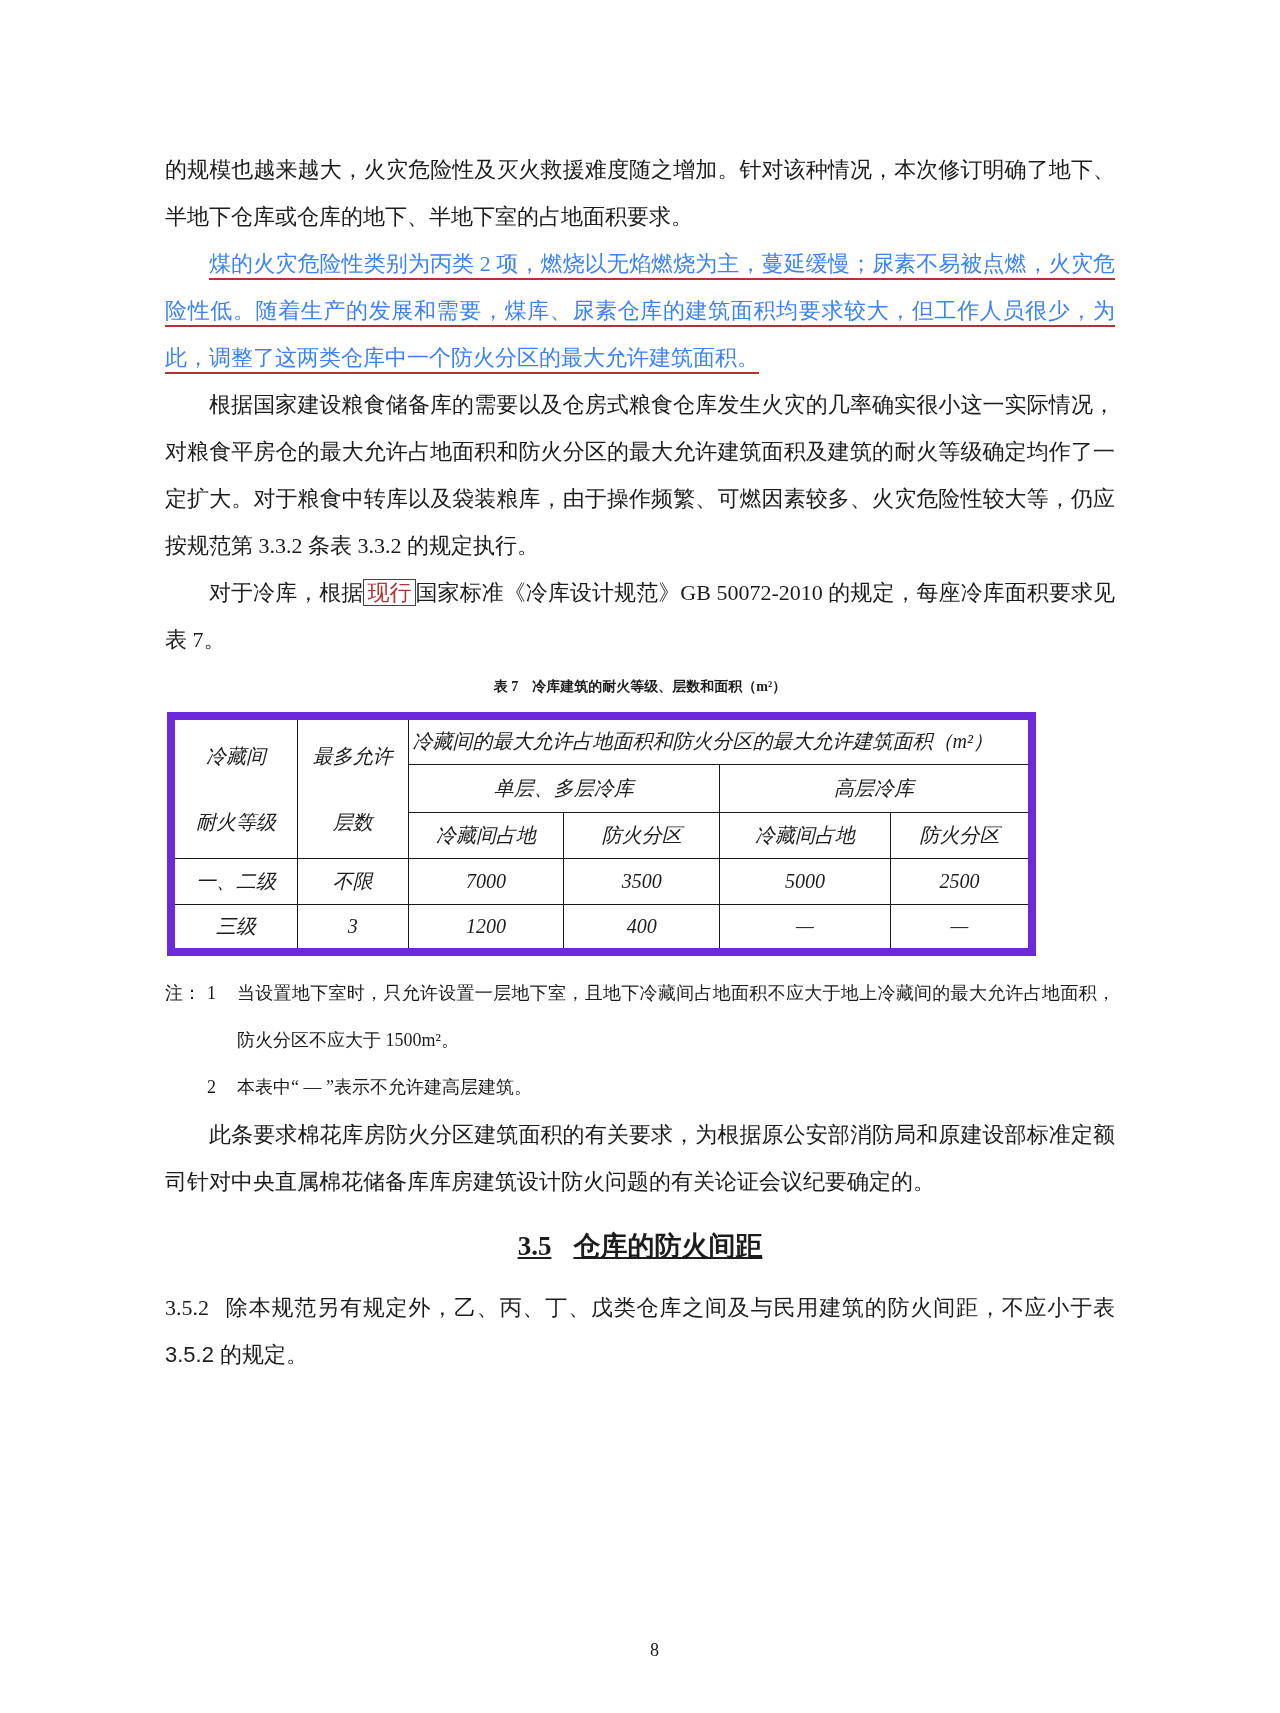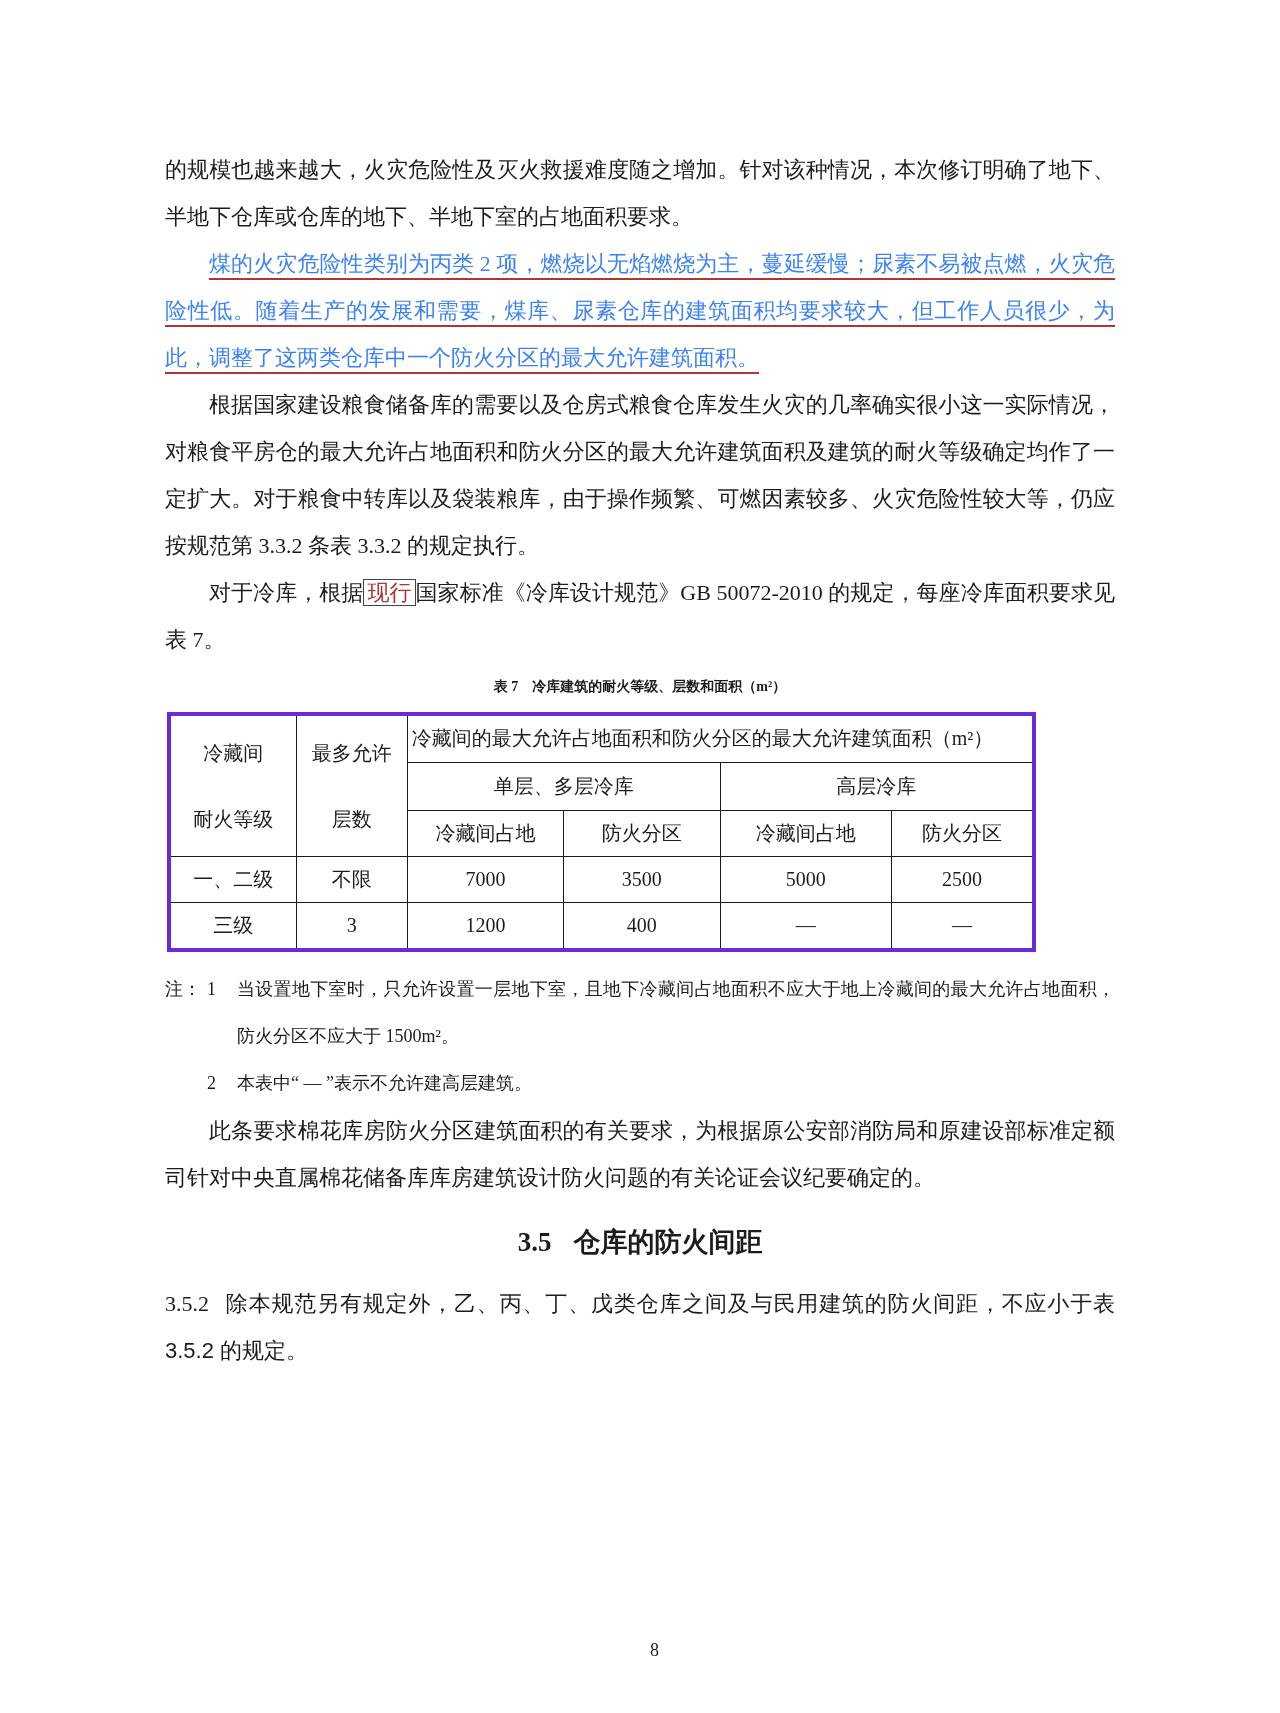--- a/index.html
+++ b/index.html
@@ -49,21 +49,21 @@
     table-layout:fixed;
     font-size:20px;
     line-height:normal;
     text-align:center;
   }
   table.t7 td{
     border:1px solid #1a1a1a;
     padding:2px 4px;
     vertical-align:middle;
   }
-  table.t7{border:4px solid #6d28d9;}
+  table.t7{border:8px solid #6d28d9;font-style:italic;}
   .c1{width:126px;} .c2{width:110px;} .c3{width:155px;}
   .c4{width:155px;} .c5{width:170px;} .c6{width:141px;}
   tr.hr1{height:48px;} tr.hr2{height:48px;} tr.hr3{height:46px;}
   tr.dr1{height:46px;} tr.dr2{height:48px;}
   td.twoline{line-height:66px;}
   td.spanhead{text-align:left;padding-left:12px;}
   .notes{
     margin-top:14px;
     font-size:18px;
     line-height:47px;
@@ -75,20 +75,21 @@
   .note-text{flex:1;text-align:justify;}
   .sec-heading{
     text-align:center;
     font-family:"Liberation Sans", sans-serif;
     font-weight:bold;
     font-size:27px;
     line-height:47px;
     margin-top:18px;
     margin-bottom:14px;
     text-indent:0;
+    text-decoration:underline;
   }
   .sec-heading .num{margin-right:22px;font-family:"Liberation Serif",serif;}
   .clause{
     font-family:"Liberation Sans", sans-serif;
     font-size:22px;
   }
   .clause .num{font-family:"Liberation Serif",serif;margin-right:16px;}
   .page-number{
     position:absolute;
     left:0;top:1640px;width:100%;

